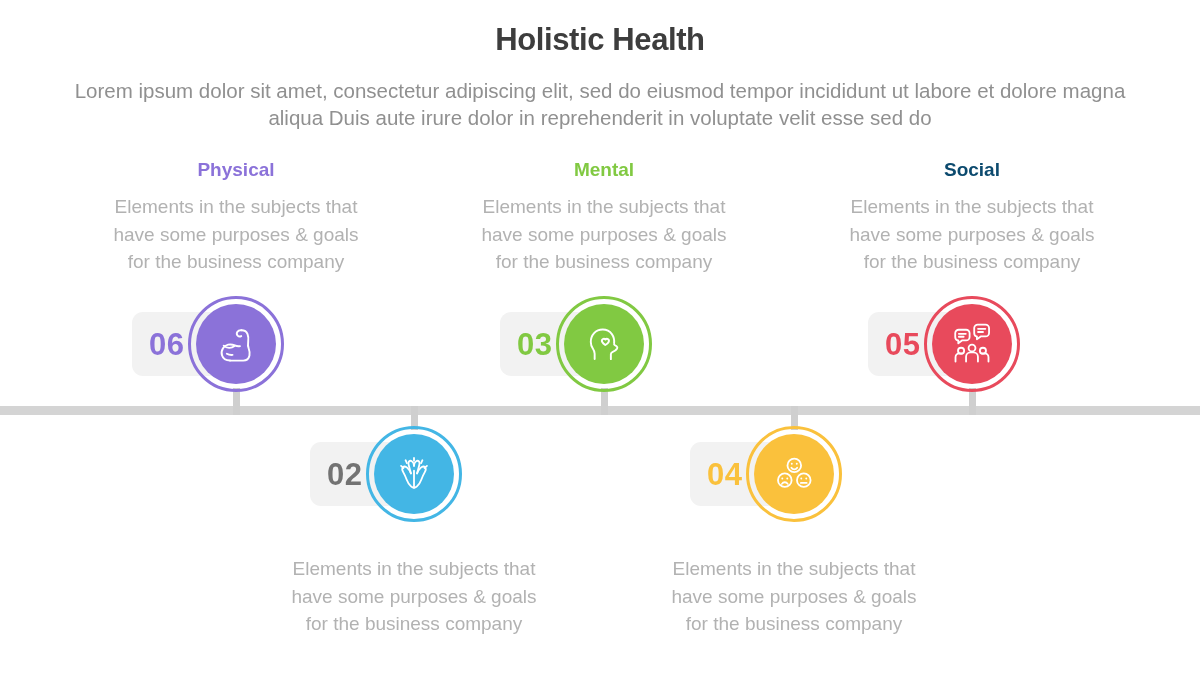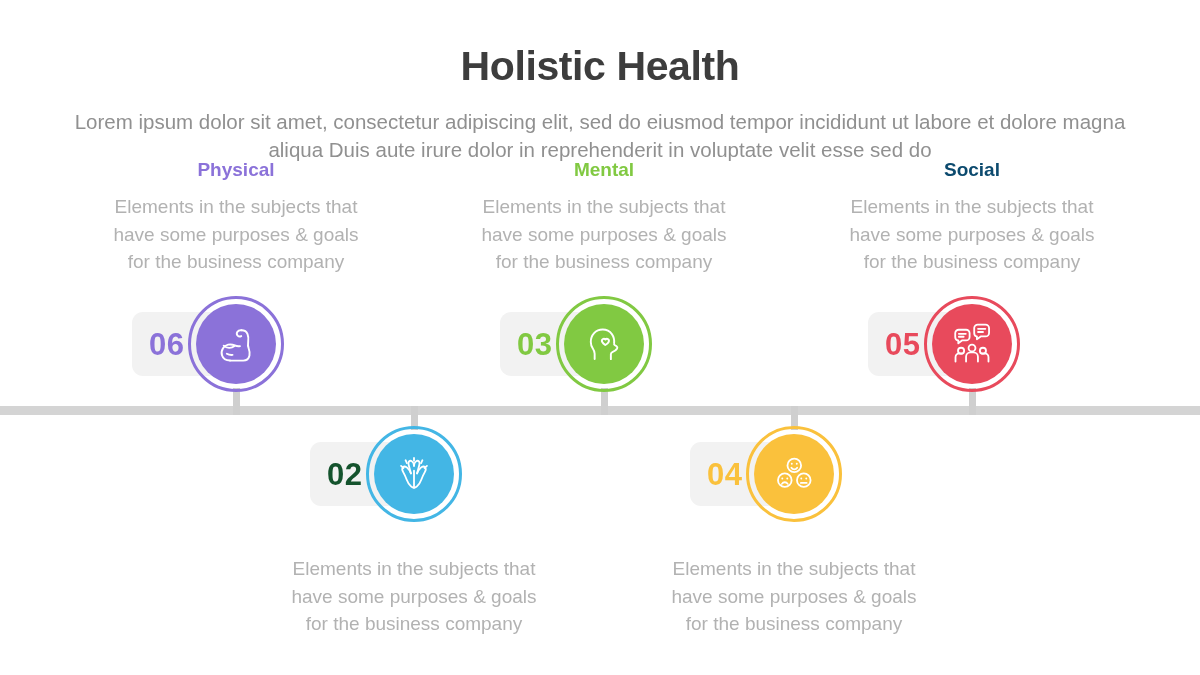--- a/index.html
+++ b/index.html
@@ -18,22 +18,22 @@
 
   
   #header {
     position: absolute;
     top: 0; left: 0;
     width: 1200px;
     text-align: center;
   }
   #page-title {
     margin: 0;
-    padding-top: 42px;
-    font-size: 41px;
+    padding-top: 22px;
+    font-size: 31px;
     font-weight: bold;
     color: #3d3d3d;
     letter-spacing: -0.4px;
     line-height: 1.18;
   }
   #page-subtitle {
     margin: 2px auto;
     padding-top: 16px;
     width: 1110px;
     font-size: 20.5px;
@@ -165,21 +165,21 @@
         <div class="node-desc">
           <div>Elements in the subjects that</div>
           <div>have  some purposes &amp; goals</div>
           <div>for the  business company</div>
         </div>
       </div>
     </div>
     <div class="node" style="left: 414px; top: 474px;">
       <div class="stem down" style="top: -68px; height: 24px;"></div>
       <div class="badge">
-        <span class="badge-num" style="color: #14532d;">02</span>
+        <span class="badge-num" style="color: #737373;">02</span>
       </div>
       <div class="circle-outer" style="border-color: rgb(67, 182, 229);">
         <div class="circle-inner" style="background: rgb(67, 182, 229);">
           <svg width="46" height="46" viewBox="0 0 48 48" fill="none" stroke="#fff" stroke-width="1.9" stroke-linecap="round" stroke-linejoin="round">
       <path d="M24 15.5c0-2 .7-3.6 2.1-4.7 1.3-1 2.6-.8 3.3.4.5.9.5 2 .2 3.2l-2.4 9"></path>
       <path d="M24 15.5c0-2-.7-3.6-2.1-4.7-1.3-1-2.6-.8-3.3.4-.5.9-.5 2-.2 3.2l2.4 9"></path>
       <path d="M27.2 23.4c1.1-2.6 2.4-4.6 4-6 1.7-1.5 3.3-1.6 4.4-.3 1 1.2.9 2.8-.2 4.7-1.3 2.3-2.6 4.9-3.7 7.9-1.1 3-2.6 5.4-4.6 7.2-1 .9-2 1.4-3.1 1.4"></path>
       <path d="M20.8 23.4c-1.1-2.6-2.4-4.6-4-6-1.7-1.5-3.3-1.6-4.4-.3-1 1.2-.9 2.8.2 4.7 1.3 2.3 2.6 4.9 3.7 7.9 1.1 3 2.6 5.4 4.6 7.2 1 .9 2 1.4 3.1 1.4"></path>
       <path d="M24 20.5v17.8"></path>
       <path d="M10.5 15.5l2.6 2.2M37.5 15.5l-2.6 2.2M15.2 9.6l1.4 3M32.8 9.6l-1.4 3M24 7.2v3.1"></path>

